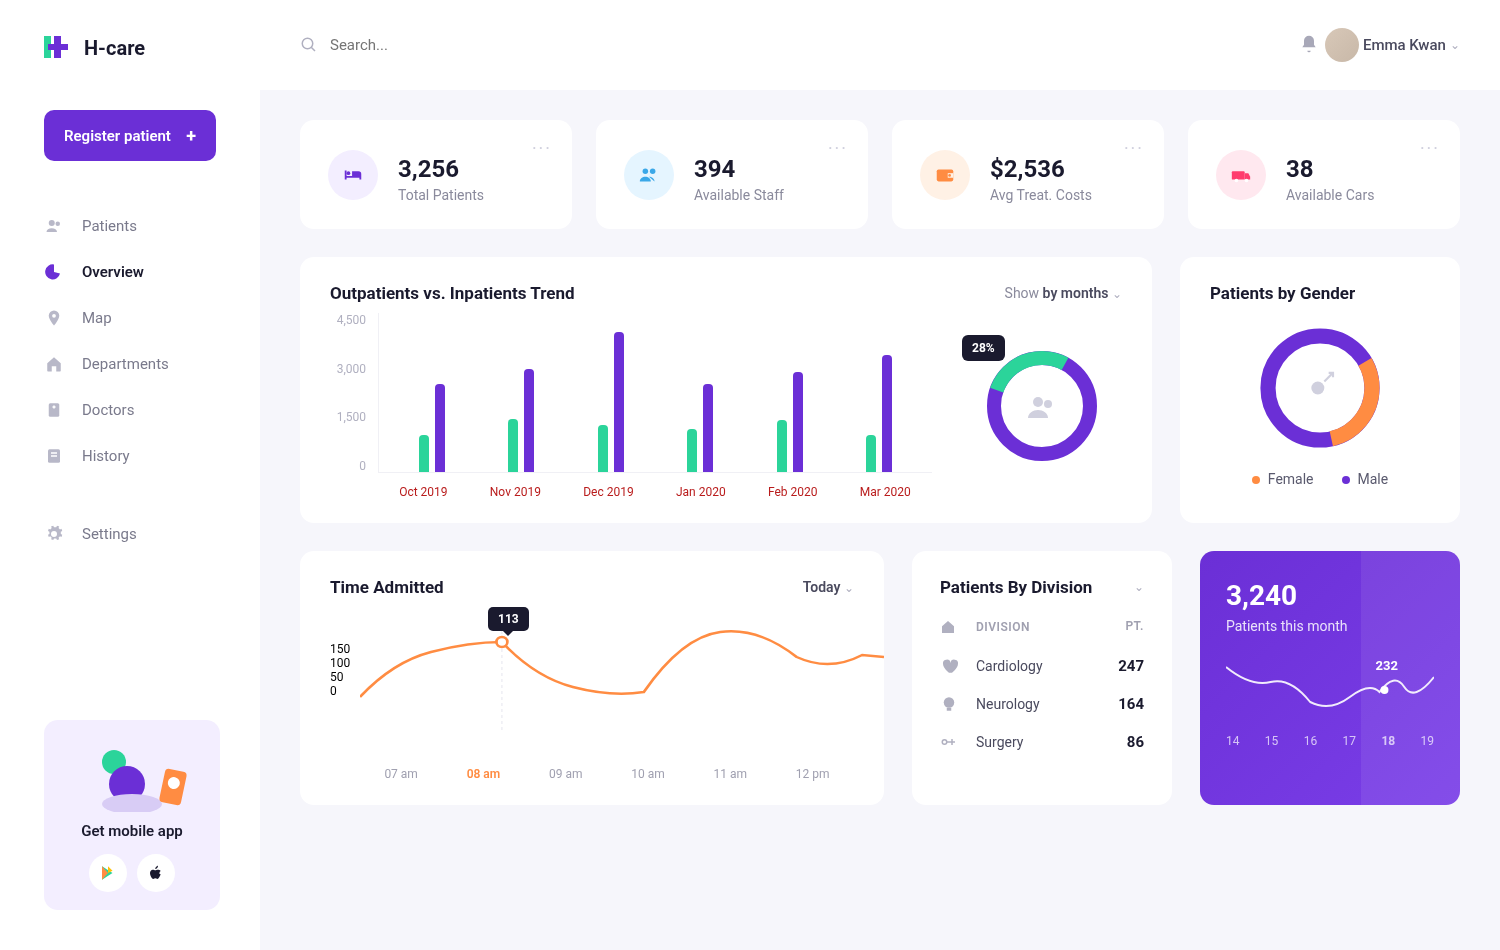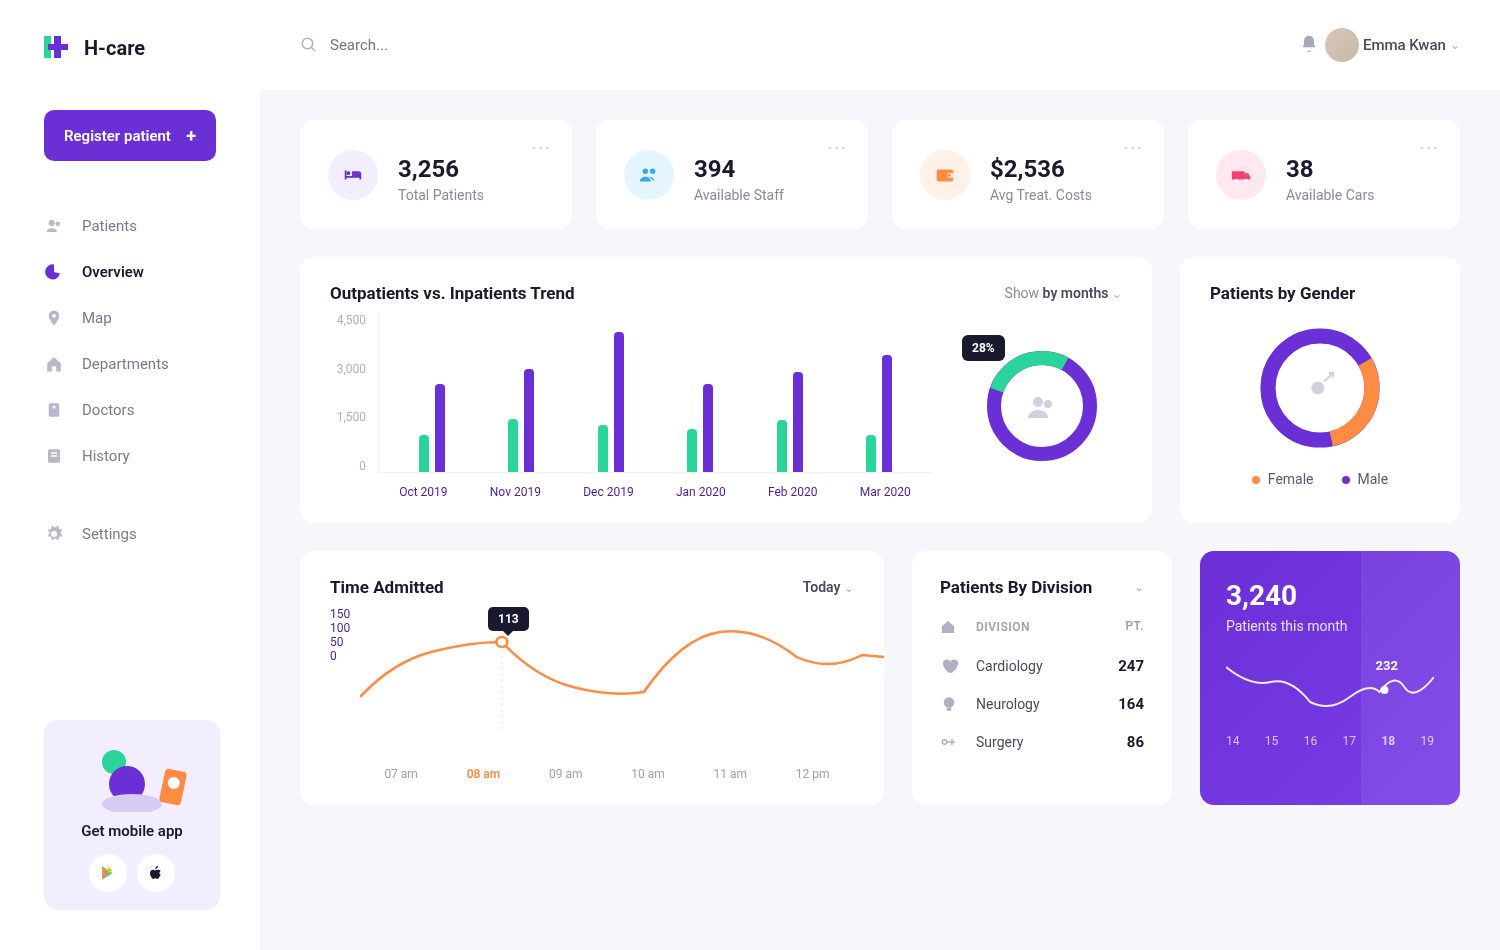--- a/index.html
+++ b/index.html
@@ -44,36 +44,36 @@
 .show-by b { color: #4a4a5e; font-weight: 600; }
 .trend-body { padding: 0 30px 24px; display: flex; gap: 30px; }
 .bar-chart { flex: 1; }
 .bar-plot { display: flex; position: relative; height: 160px; }
 .y-axis { display: flex; flex-direction: column; justify-content: space-between; font-size: 12px; color: #b0b0c0; padding-right: 12px; text-align: right; width: 48px; }
 .bars-area { flex: 1; display: flex; align-items: flex-end; justify-content: space-around; border-left: 1px solid #f0f0f5; border-bottom: 1px solid #f0f0f5; padding: 0 8px; }
 .bar-group { display: flex; gap: 6px; align-items: flex-end; }
 .bar { width: 10px; border-radius: 4px 4px 0 0; }
 .bar.in { background: #6b2fd6; }
 .bar.out { background: #2bd49a; }
-.x-labels { display: flex; justify-content: space-around; font-size: 12px; color: #4c1d95; margin-top: 12px; margin-left: 48px; }
+.x-labels { display: flex; justify-content: space-around; font-size: 12px; color: #b91c1c; margin-top: 12px; margin-left: 48px; }
 .donut-wrap { width: 160px; display: flex; flex-direction: column; align-items: center; justify-content: center; position: relative; }
 .donut-badge { position: absolute; top: 22px; left: 0; background: #1a1a2e; color: #fff; font-size: 12px; font-weight: 700; padding: 6px 10px; border-radius: 6px; }
 .legend { display: flex; gap: 28px; justify-content: center; font-size: 14px; color: #5a5a6e; margin-top: 18px; }
 .legend span::before { content:''; display:inline-block; width:8px; height:8px; border-radius:50%; margin-right:8px; }
 .legend .in::before { background:#6b2fd6; }
 .legend .out::before { background:#2bd49a; }
 .legend .female::before { background:#ff8c42; }
 .legend .male::before { background:#6b2fd6; }
 .gender-body { display: flex; flex-direction: column; align-items: center; padding: 10px 20px 24px; }
 .row3 { display: grid; grid-template-columns: 1fr 260px 260px; gap: 28px; }
 .time-body { padding: 0 30px 24px; }
 .line-chart { position: relative; height: 150px; }
 .tooltip { position: absolute; top: 0; left: 158px; background: #1a1a2e; color: #fff; font-size: 12px; font-weight: 700; padding: 5px 10px; border-radius: 5px; }
 .tooltip::after { content:''; position:absolute; bottom:-5px; left:50%; transform:translateX(-50%); border:5px solid transparent; border-top-color:#1a1a2e; border-bottom:none; }
-.line-y { position:absolute; left:0; top:0; bottom:25px; display:flex; flex-direction:column; justify-content:flex-start; font-size:12px; color:#4c1d95; }
+.line-y { position:absolute; left:0; top:0; bottom:25px; display:flex; flex-direction:column; justify-content:center; font-size:12px; color:#000000; }
 .line-x { display:flex; justify-content:space-around; font-size:12px; color:#a0a0b0; margin-top:10px; margin-left:30px; }
 .line-x .hl { color:#ff8c42; font-weight:600; }
 .div-head { padding: 26px 28px 10px; display:flex; justify-content:space-between; align-items:center; }
 .div-cols { display:flex; padding: 12px 28px; font-size:12px; color:#a0a0b0; font-weight:600; letter-spacing:0.5px; }
 .div-cols .c1 { display:flex; gap:16px; align-items:center; flex:1; }
 .div-row { display:flex; padding: 10px 28px; align-items:center; }
 .div-row .c1 { display:flex; gap:16px; align-items:center; flex:1; font-size:14px; color:#4a4a5e; }
 .div-row .c2 { font-weight:700; font-size:15px; }
 .div-icon { width:20px; color:#b0b0c0; }
 .month-card { background: linear-gradient(135deg,#6b2fd6,#7a3ee8); border-radius:14px; color:#fff; padding:28px 26px 20px; position:relative; overflow:hidden; }

